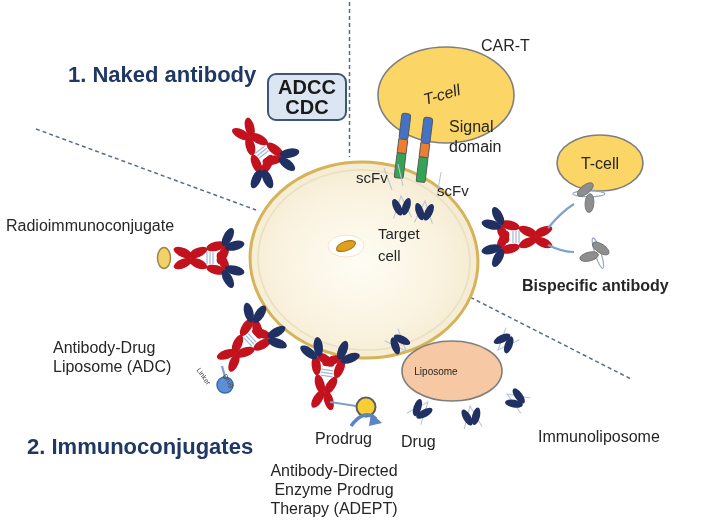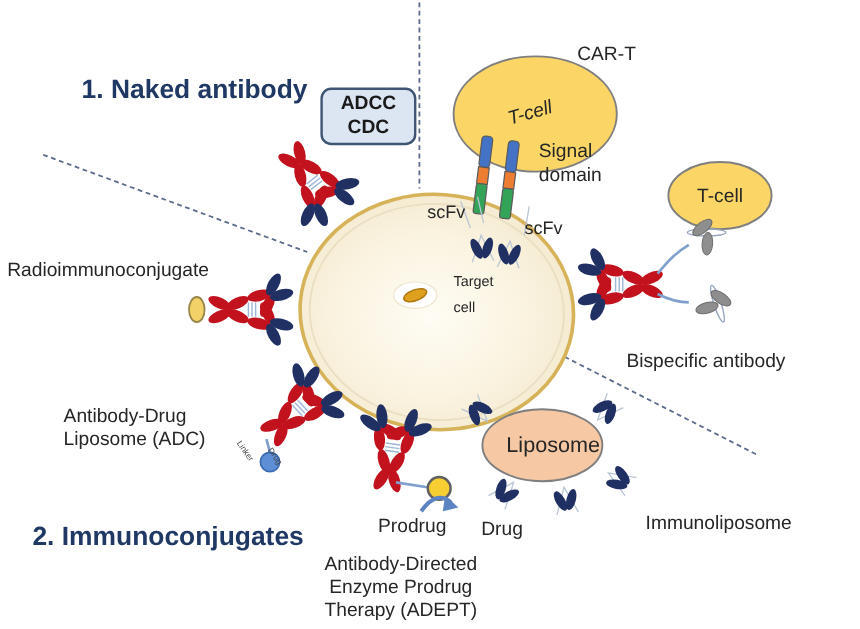--- a/index.html
+++ b/index.html
@@ -5,21 +5,21 @@
   html,body{margin:0;padding:0;background:#fff;}
   #stage{position:relative;width:717px;height:524px;background:#ffffff;overflow:hidden;
          font-family:"Liberation Sans","DejaVu Sans",sans-serif;color:#262626;}
   #scene{position:absolute;left:0;top:0;}
   .lbl{position:absolute;white-space:nowrap;font-size:16px;line-height:19px;color:#262626;}
   .pre{white-space:pre-line;}
   .head{font-weight:bold;font-size:22px;color:#1F3864;}
   .box{position:absolute;left:267px;top:73px;width:76px;height:44px;
        background:#DCE6F2;border:2px solid #3F5574;border-radius:9px;
        display:flex;align-items:center;justify-content:center;text-align:center;
-       font-weight:bold;font-size:16px;line-height:20px;color:#1A1A1A;}
+       font-weight:bold;font-size:20px;line-height:20px;color:#1A1A1A;}
   .tiny{font-size:7px;color:#444;transform-origin:left top;}
   .ctr{text-align:center;}
   
   .red{fill:#C2121E;}
   .navy{fill:#203063;}
   .hinge{stroke:#9FB6D6;stroke-width:1.2;fill:none;}
   .thin{stroke:#B9C6D6;stroke-width:1.1;fill:none;}
   .dash{stroke:#5A6B8C;stroke-width:1.5;fill:none;stroke-dasharray:4 3;}
   .link{stroke:#7FA0CC;stroke-width:2.2;fill:none;}
 </style>
@@ -141,30 +141,30 @@
 <div class="lbl head" style="left:68px;top:65px;">1. Naked antibody</div>
 <div class="box pre">ADCC
 CDC</div>
 <div class="lbl" style="left:481px;top:36px;">CAR-T</div>
 <div class="lbl" style="left:423px;top:85px;font-style:italic;transform:rotate(-16deg);">T-cell</div>
 <div class="lbl pre" style="left:449px;top:117px;line-height:20px;">Signal
 domain</div>
 <div class="lbl" style="left:356px;top:168px;font-size:15px;">scFv</div>
 <div class="lbl" style="left:437px;top:181px;font-size:15px;">scFv</div>
 <div class="lbl ctr" style="left:575px;top:154px;width:50px;">T-cell</div>
-<div class="lbl" style="left:522px;top:292px;">Bispecific antibody</div>
-<div class="lbl pre" style="left:378px;top:223px;font-size:12px;line-height:22px;">Target
+<div class="lbl" style="left:522px;top:276px;font-weight:bold;">Bispecific antibody</div>
+<div class="lbl pre" style="left:378px;top:223px;font-size:15px;line-height:22px;">Target
 cell</div>
 <div class="lbl" style="left:6px;top:216px;">Radioimmunoconjugate</div>
 <div class="lbl pre" style="left:53px;top:338px;">Antibody-Drug
 Liposome (ADC)</div>
 <div class="lbl head" style="left:27px;top:437px;">2. Immunoconjugates</div>
 <div class="lbl" style="left:315px;top:429px;text-align:center;">Prodrug</div>
 <div class="lbl" style="left:401px;top:432px;">Drug</div>
 <div class="lbl pre ctr" style="left:263px;top:461px;width:142px;">Antibody-Directed
 Enzyme  Prodrug
 Therapy (ADEPT)</div>
-<div class="lbl ctr" style="left:410px;top:362px;width:90px;font-size:18px;text-align:right;">Liposome</div>
+<div class="lbl ctr" style="left:391px;top:362px;width:90px;font-size:10px;">Liposome</div>
 <div class="lbl" style="left:492px;top:427px;margin-left:46px;">Immunoliposome</div>
 <div class="lbl tiny" style="left:206px;top:363px;transform:rotate(55deg);">Linker</div>
 <div class="lbl tiny" style="left:232px;top:369px;transform:rotate(55deg);">Drug</div>
 
 </div>
 
 </body></html>

